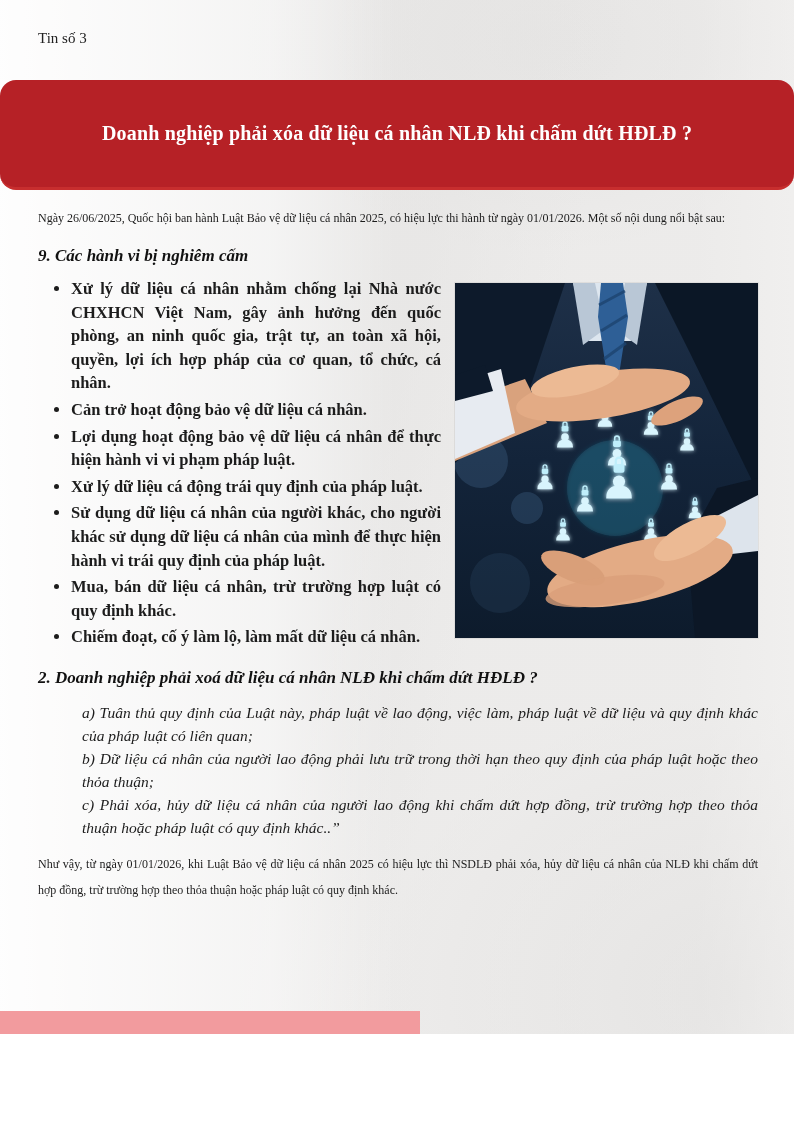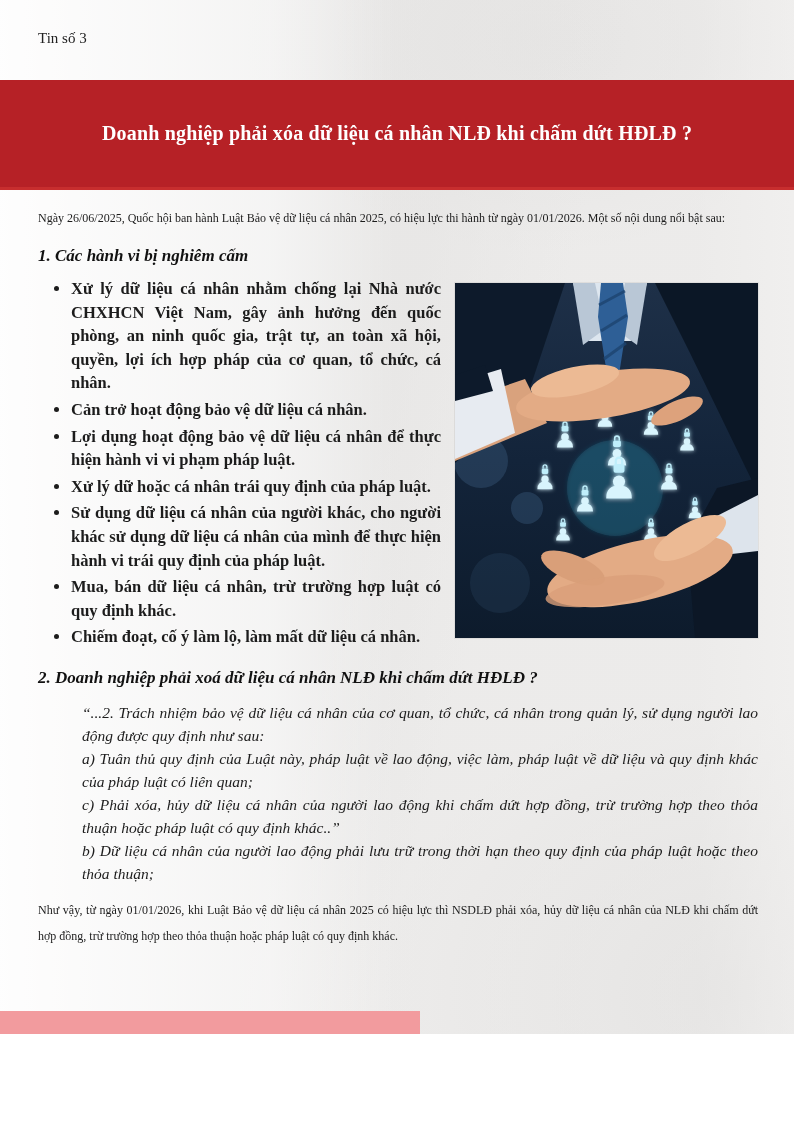--- a/index.html
+++ b/index.html
@@ -28,20 +28,21 @@
     position:absolute;top:30px;left:38px;
     font-size:15px;color:#222;
     z-index:3;
   }
   .banner{
     position:absolute;top:80px;left:0;width:794px;height:107px;
     background:#b62126;
     border-bottom:3px solid #c72e2e;
     display:flex;align-items:center;justify-content:center;
     z-index:2;
+    border-radius:16px;
   }
   .banner-title{
     color:#ffffff;font-weight:bold;font-size:20px;
     letter-spacing:.2px;text-align:center;padding:0 30px;
   }
   .content{
     position:absolute;top:190px;left:38px;width:720px;
     z-index:2;
   }
   .content p{margin:0;font-size:12px;line-height:26px;text-align:justify;}
@@ -101,21 +102,21 @@
   <div class="issue-label">Tin số 3</div>
 
   <div class="banner">
     <div class="banner-title">Doanh nghiệp phải xóa dữ liệu cá nhân NLĐ khi chấm dứt HĐLĐ ?</div>
   </div>
 
   <div class="content">
 
     <p class="intro">Ngày 26/06/2025, Quốc hội ban hành Luật Bảo vệ dữ liệu cá nhân 2025, có hiệu lực thi hành từ ngày 01/01/2026. Một số nội dung nổi bật sau:</p>
 
-    <h3 class="sec-heading">1. Các hành vi bị nghiêm cấm</h3>
+    <h3 class="sec-heading">9. Các hành vi bị nghiêm cấm</h3>
 
     <div class="illustration">
       <svg width="303" height="355" viewBox="0 0 303 355" xmlns="http://www.w3.org/2000/svg">
         <defs>
           <linearGradient id="bgGrad" x1="0" y1="0" x2="0" y2="1">
             <stop offset="0" stop-color="#1e3048"></stop>
             <stop offset="0.5" stop-color="#13243a"></stop>
             <stop offset="1" stop-color="#0d1b2c"></stop>
           </linearGradient>
           <filter id="glow" x="-80%" y="-80%" width="260%" height="260%">
@@ -192,34 +193,33 @@
           <ellipse cx="150" cy="308" rx="60" ry="14" fill="#d99f79" transform="rotate(-8 150 308)" opacity=".8"></ellipse>
         </g>
       </svg>
     </div>
 
 
     <ul class="bullets">
       <li>Xử lý dữ liệu cá nhân nhằm chống lại Nhà nước CHXHCN Việt Nam, gây ảnh hưởng đến quốc phòng, an ninh quốc gia, trật tự, an toàn xã hội, quyền, lợi ích hợp pháp của cơ quan, tổ chức, cá nhân.</li>
       <li>Cản trở hoạt động bảo vệ dữ liệu cá nhân.</li>
       <li>Lợi dụng hoạt động bảo vệ dữ liệu cá nhân để thực hiện hành vi vi phạm pháp luật.</li>
-      <li>Xử lý dữ hoặc cá nhân trái quy định của pháp luật.</li>
+      <li>Xử lý dữ liệu cá động trái quy định của pháp luật.</li>
       <li>Sử dụng dữ liệu cá nhân của người khác, cho người khác sử dụng dữ liệu cá nhân của mình để thực hiện hành vi trái quy định của pháp luật.</li>
       <li>Mua, bán dữ liệu cá nhân, trừ trường hợp luật có quy định khác.</li>
       <li>Chiếm đoạt, cố ý làm lộ, làm mất dữ liệu cá nhân.</li>
     </ul>
 
     <h3 class="sec-heading sec2">2. Doanh nghiệp phải xoá dữ liệu cá nhân NLĐ khi chấm dứt HĐLĐ ?</h3>
 
 
     <blockquote class="law-quote">
-      <p>“...2. Trách nhiệm bảo vệ dữ liệu cá nhân của cơ quan, tổ chức, cá nhân trong quản lý, sử dụng người lao động được quy định như sau:</p>
       <p>a) Tuân thủ quy định của Luật này, pháp luật về lao động, việc làm, pháp luật về dữ liệu và quy định khác của pháp luật có liên quan;</p>
+      <p>b) Dữ liệu cá nhân của người lao động phải lưu trữ trong thời hạn theo quy định của pháp luật hoặc theo thỏa thuận;</p>
       <p>c) Phải xóa, hủy dữ liệu cá nhân của người lao động khi chấm dứt hợp đồng, trừ trường hợp theo thỏa thuận hoặc pháp luật có quy định khác..”</p>
-      <p>b) Dữ liệu cá nhân của người lao động phải lưu trữ trong thời hạn theo quy định của pháp luật hoặc theo thỏa thuận;</p>
     </blockquote>
 
     <p class="conclusion">Như vậy, từ ngày 01/01/2026, khi Luật Bảo vệ dữ liệu cá nhân 2025 có hiệu lực thì NSDLĐ phải xóa, hủy dữ liệu cá nhân của NLĐ khi chấm dứt hợp đồng, trừ trường hợp theo thỏa thuận hoặc pháp luật có quy định khác.</p>
 
   </div>
 
   <div class="footer-site">lttlawyers.com</div>
   <div class="footer-bar"></div>
 
 </div>

